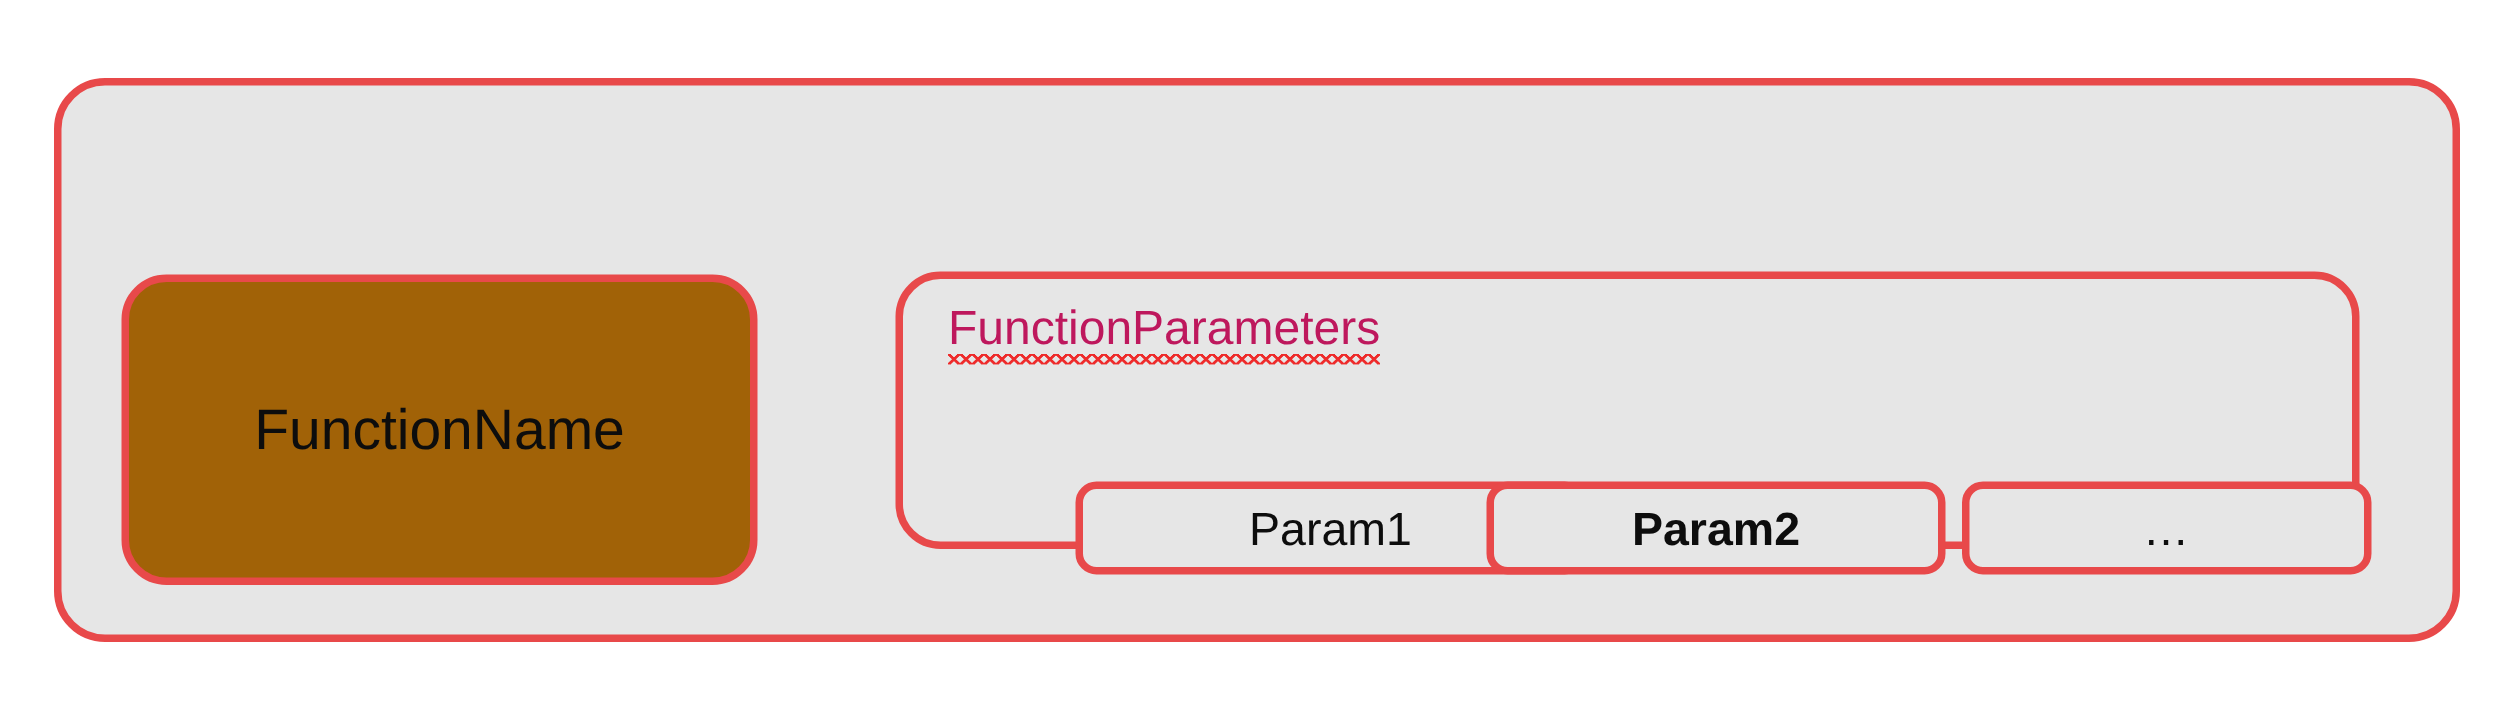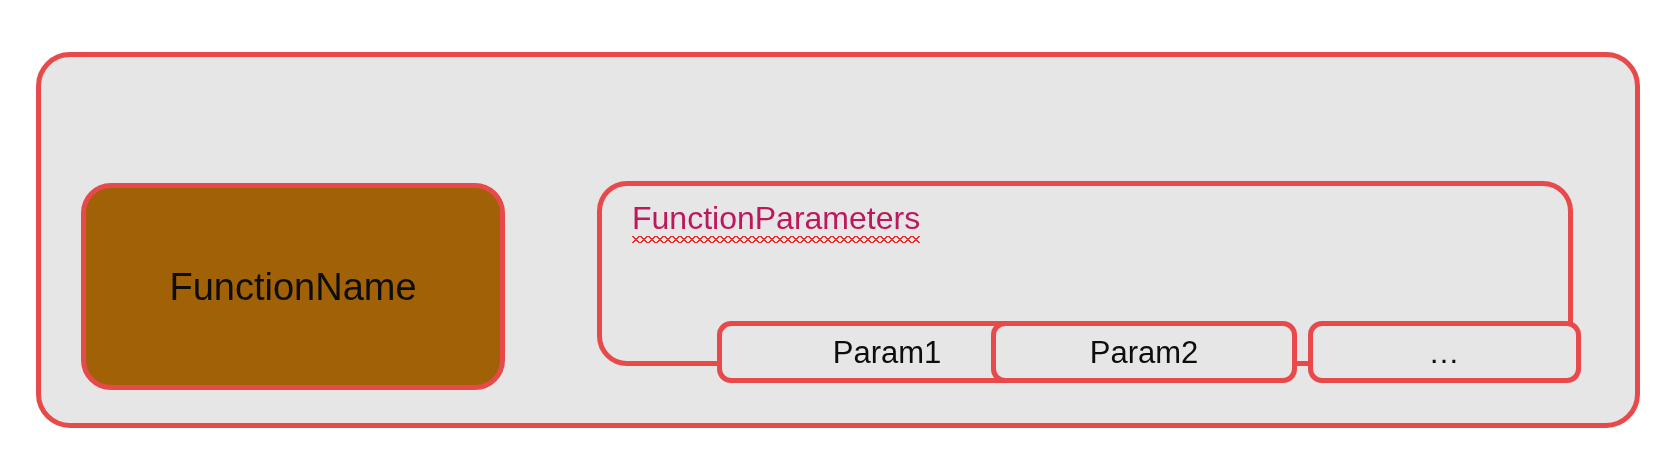--- a/index.html
+++ b/index.html
@@ -163,21 +163,21 @@
         <span class="function-params-title">FunctionParameters</span>
         <span class="spell-squiggle"></span>
       </div>
 
       <div class="params-row">
 
         <div class="param-chip" style="left:22px; width:340px;margin-left:27px;">
           <span class="param-chip-label">Param1</span>
         </div>
 
-        <div class="param-chip" style="left:323px; width:306px;">
+        <div class="param-chip" style="left:323px; width:306px;font-weight:bold;">
           <span class="param-chip-label">Param2</span>
         </div>
 
         <div class="param-chip param-chip-ellipsis" style="left:640px; width:273px;">
           <span class="param-chip-label">…</span>
         </div>
 
       </div>
     </div>
   </div>

